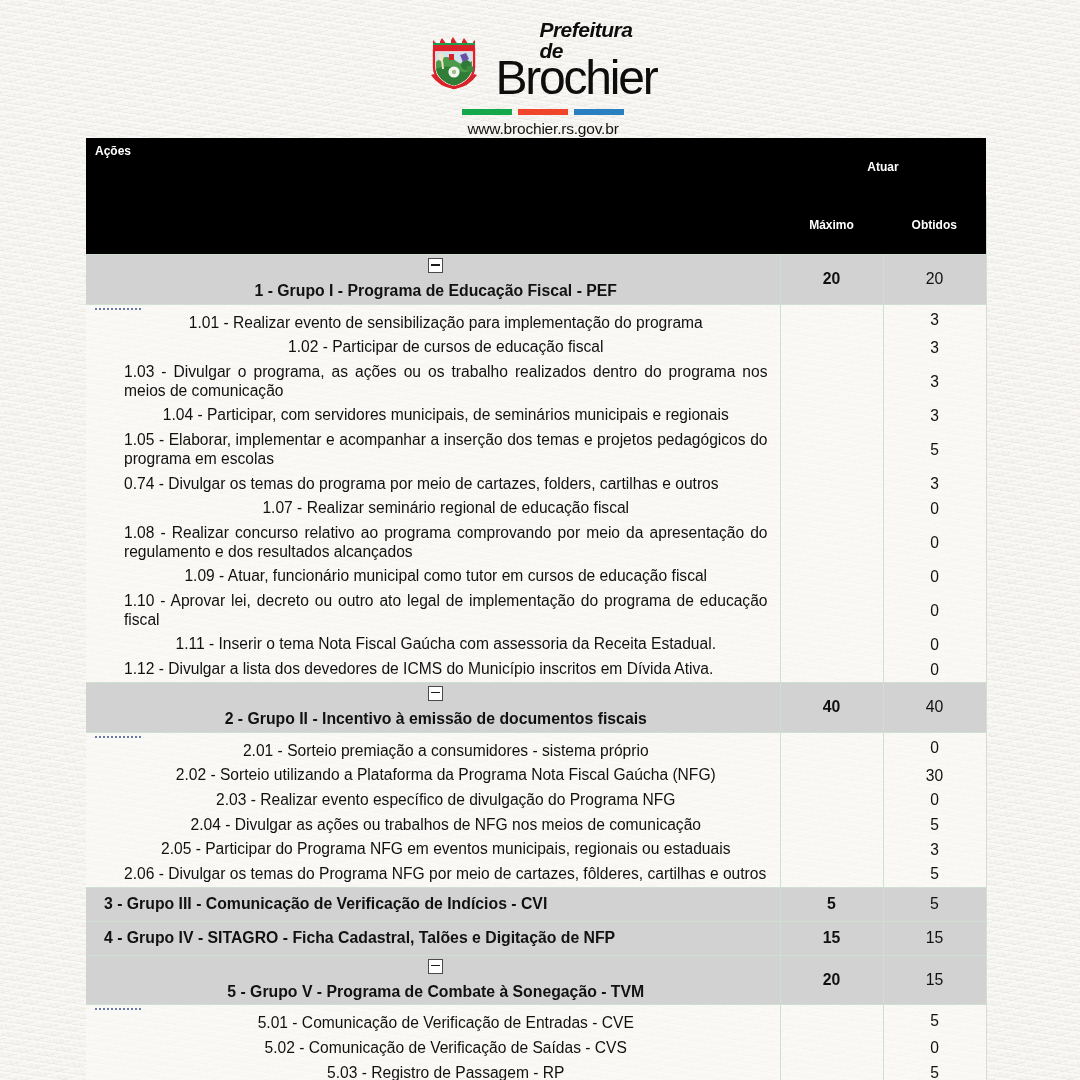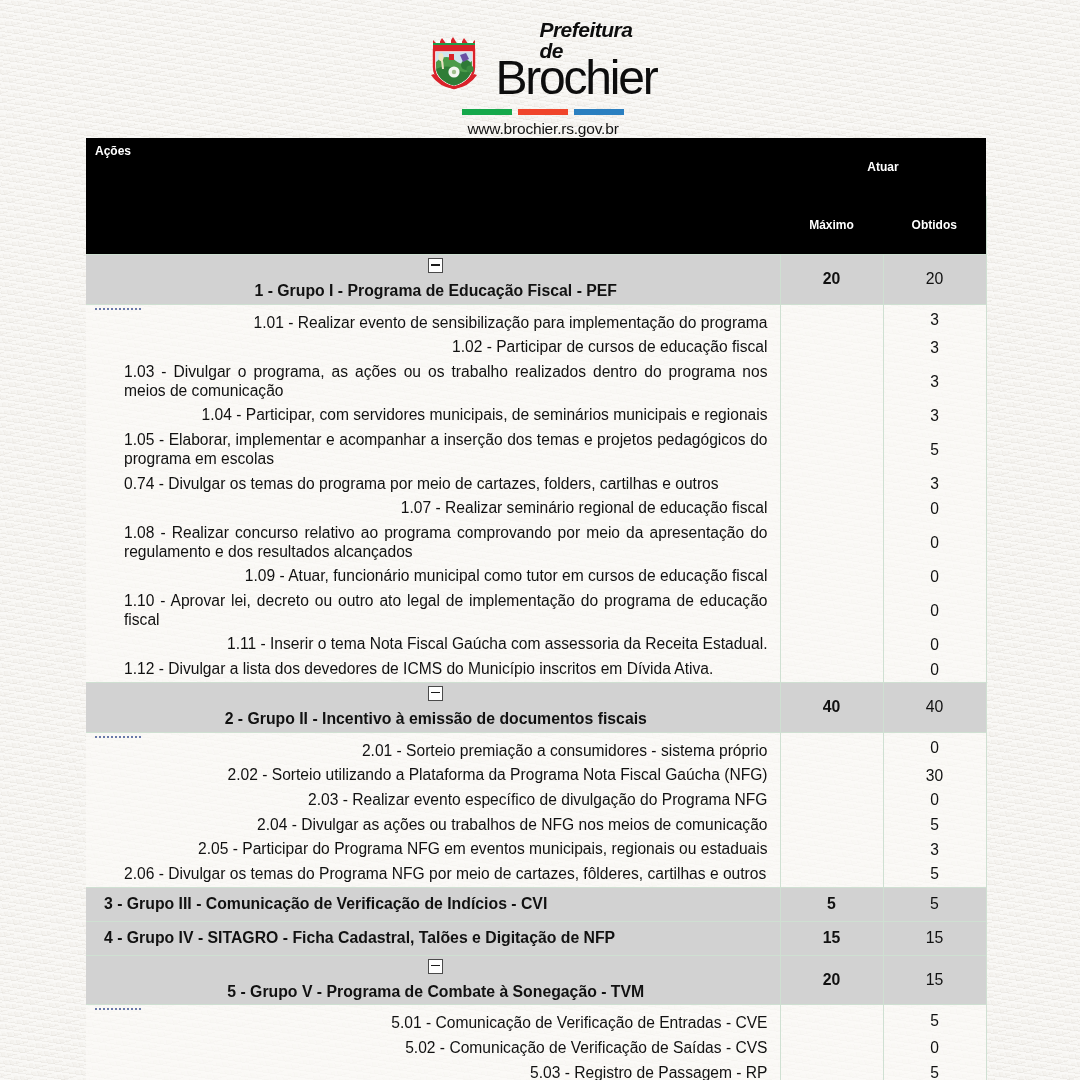--- a/index.html
+++ b/index.html
@@ -218,21 +218,21 @@
   }
 
   
   .sub-text {
     display: block;
     margin-left: 38px;
     text-align: justify;
     text-justify: inter-word;
     line-height: 1.2;
   }
-  .sub-text.single { text-align: right; }
+  .sub-text.single { text-align: center; }
 
   tbody td.c-actions { border-left: none; }
   tbody td.spacer { border-right: 1px solid #cfe0d2; }
 
   
   table.grid td.c-obt-cell, table.grid th.h-obt { border-right: 1px solid #cfe0d2; }
 </style>
 </head>
 <body>
 

